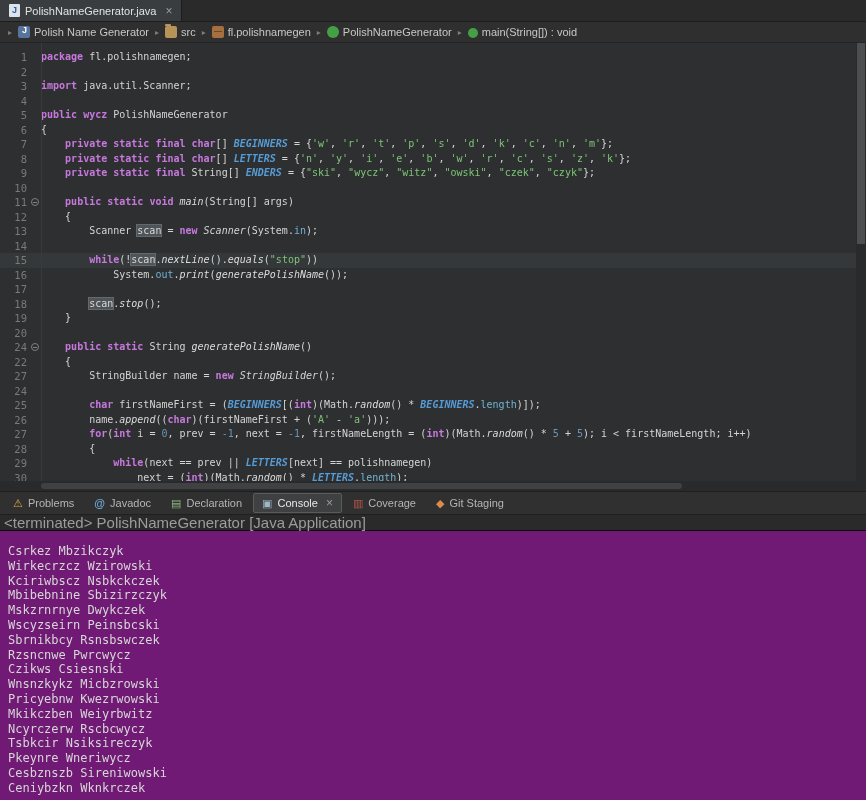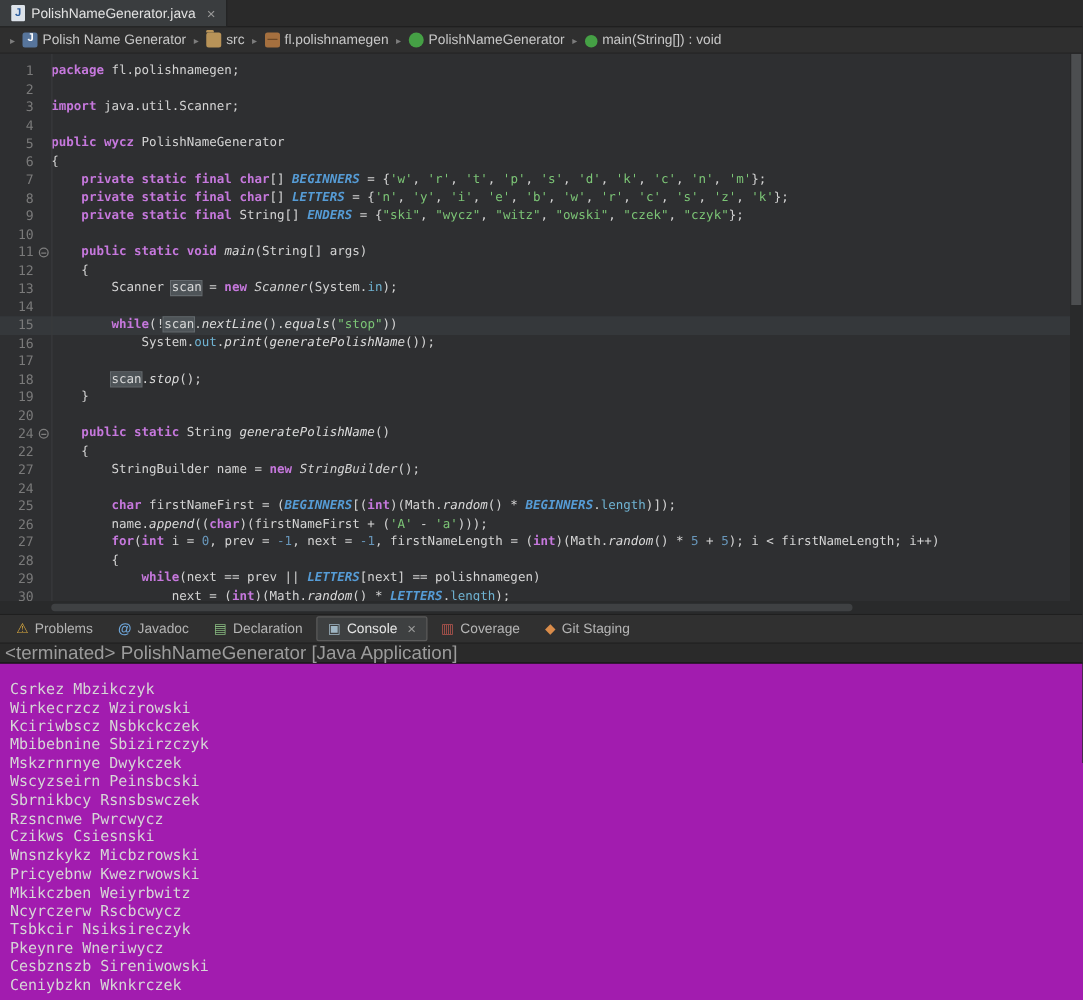--- a/index.html
+++ b/index.html
@@ -59,21 +59,21 @@
   .pic{font-size:11px;line-height:11px}
   .ic-problems{color:#d7a73f}
   .ic-javadoc{color:#6fa7db;font-weight:bold}
   .ic-declaration{color:#87b87f}
   .ic-console{color:#9fb6c4}
   .ic-coverage{color:#b8574f}
   .ic-git-staging{color:#d98c4a}
   .pclose{color:#9a9a9a;font-size:12px;margin-left:3px}
 
   .cstatus{height:16px;background:#2a2a2a;color:#9c9c9c;font-size:15px;line-height:15px;padding-left:4px;border-bottom:1px solid #0c0c0c;flex:none;white-space:pre}
-  .console{flex:1;background:#a21caf;padding:13px 0 0 8px;overflow:hidden}
+  .console{flex:1;background:#701a75;padding:13px 0 0 8px;overflow:hidden}
   .conline{font-family:"DejaVu Sans Mono",monospace;font-size:12px;line-height:14.8px;color:#d6d6d6;white-space:pre}
 </style>
 </head>
 <body>
 
 <div class="app">
 
   <div class="etabbar">
     <div class="etab">
       <span class="ficon">J</span>

